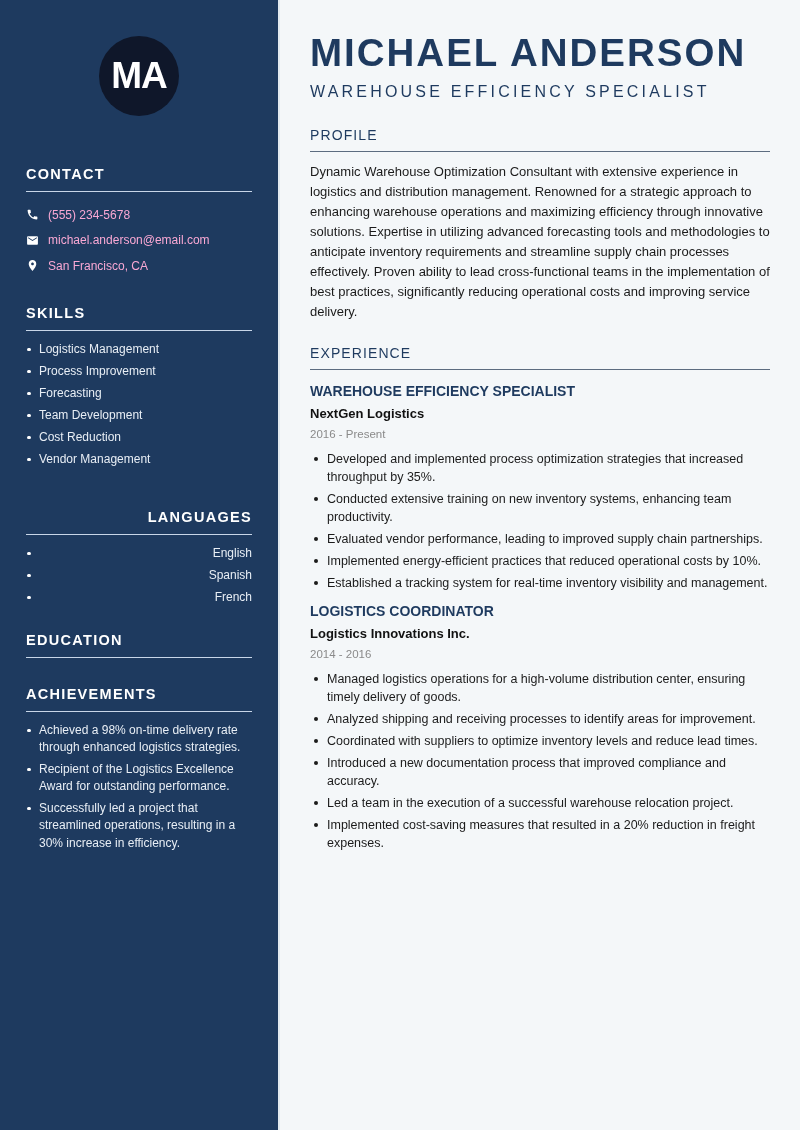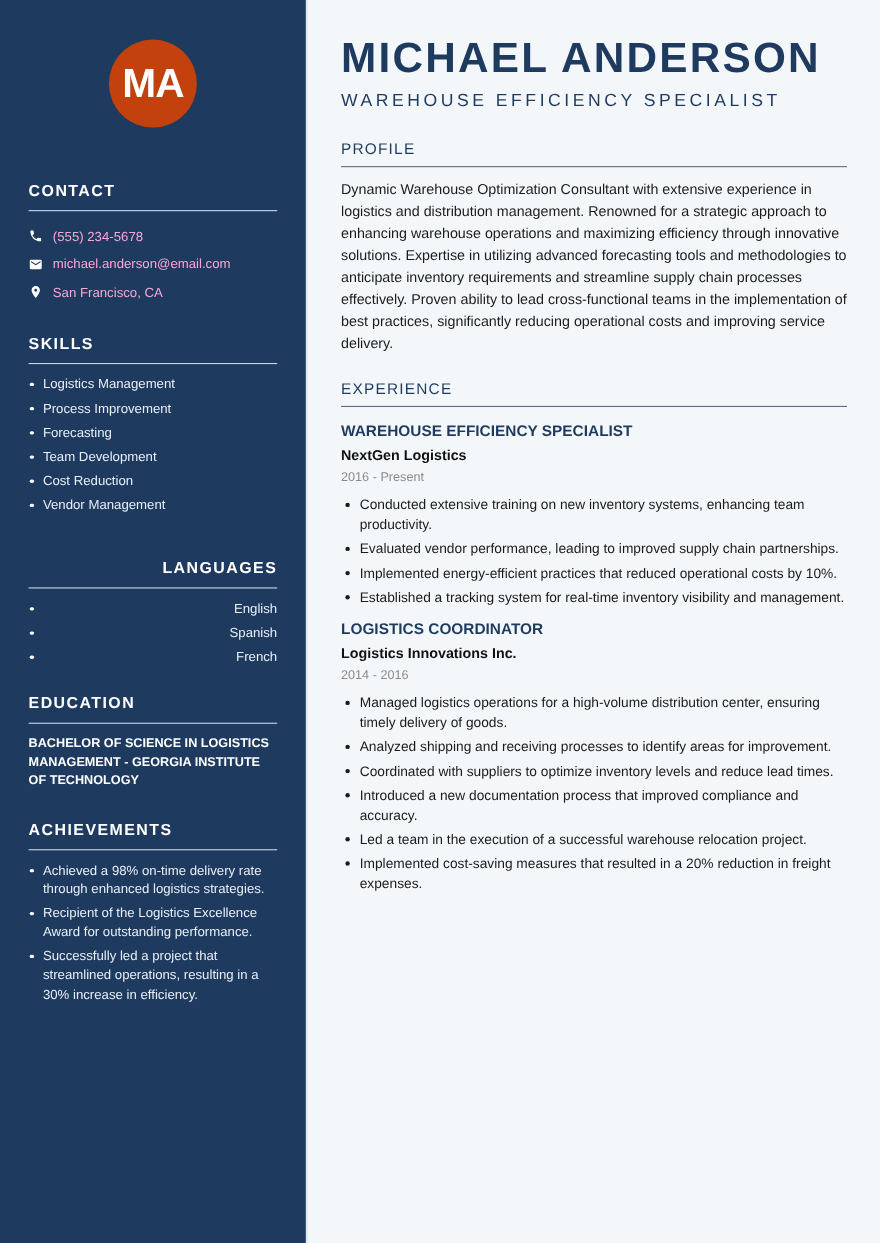--- a/index.html
+++ b/index.html
@@ -14,21 +14,21 @@
     width: 280px;
     height: 1130px;
     background: #1e3a5f;
     color: #ffffff;
     padding: 36px 26px 0 26px;
     border-right: 2px solid #e3eaf0;
   }
   .avatar {
     width: 80px; height: 80px;
     border-radius: 50%;
-    background: #c2410c;
+    background: #0f172a;
     margin: 0 auto;
     display: flex; align-items: center; justify-content: center;
     font-weight: bold;
     font-size: 37px;
     color: #ffffff;
     letter-spacing: -1px;
   }
   .side-section { margin-top: 50px; }
   .side-section.first { margin-top: 50px; }
   .side-heading {
@@ -206,21 +206,20 @@
       <h2 class="side-heading">LANGUAGES</h2>
       <ul class="side-list">
         <li>English</li>
         <li>Spanish</li>
         <li>French</li>
       </ul>
     </section>
 
     <section class="side-section education">
       <h2 class="side-heading">EDUCATION</h2>
-      <p class="edu-text">Bachelor of Science in Logistics Management - Georgia Institute of Technology</p>
     </section>
 
     <section class="side-section achievements">
       <h2 class="side-heading">ACHIEVEMENTS</h2>
       <ul class="side-list ach-list">
         <li>Achieved a 98% on-time delivery rate through enhanced logistics strategies.</li>
         <li>Recipient of the Logistics Excellence Award for outstanding performance.</li>
         <li>Successfully led a project that streamlined operations, resulting in a 30% increase in efficiency.</li>
       </ul>
     </section>
@@ -236,20 +235,21 @@
     </section>
 
     <section class="experience-section">
       <h2 class="section-heading">EXPERIENCE</h2>
 
       <div class="job">
         <div class="job-title">WAREHOUSE EFFICIENCY SPECIALIST</div>
         <div class="job-company">NextGen Logistics</div>
         <div class="job-dates">2016 - Present</div>
         <ul class="job-list">
+          <li>Developed and implemented process optimization strategies that increased throughput by 35%.</li>
           <li>Conducted extensive training on new inventory systems, enhancing team productivity.</li>
           <li>Evaluated vendor performance, leading to improved supply chain partnerships.</li>
           <li>Implemented energy-efficient practices that reduced operational costs by 10%.</li>
           <li>Established a tracking system for real-time inventory visibility and management.</li>
         </ul>
       </div>
 
       <div class="job">
         <div class="job-title">LOGISTICS COORDINATOR</div>
         <div class="job-company">Logistics Innovations Inc.</div>

